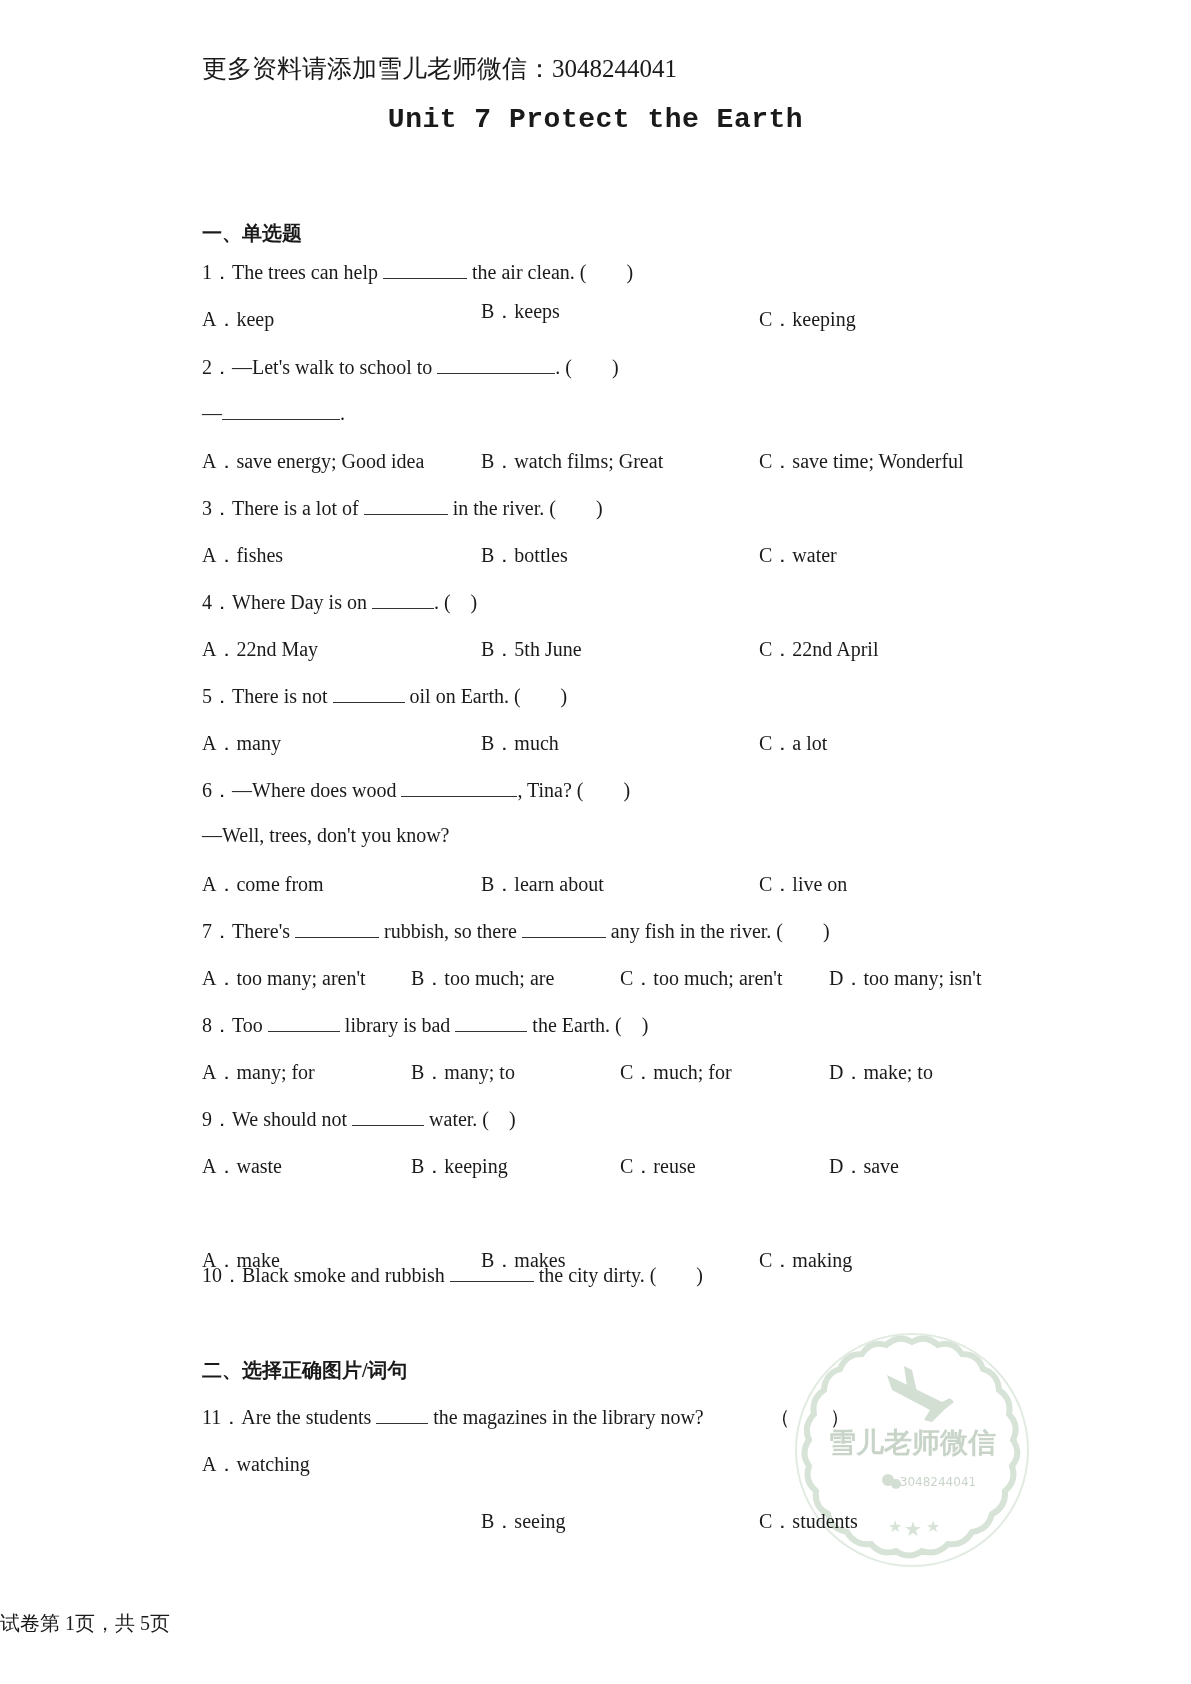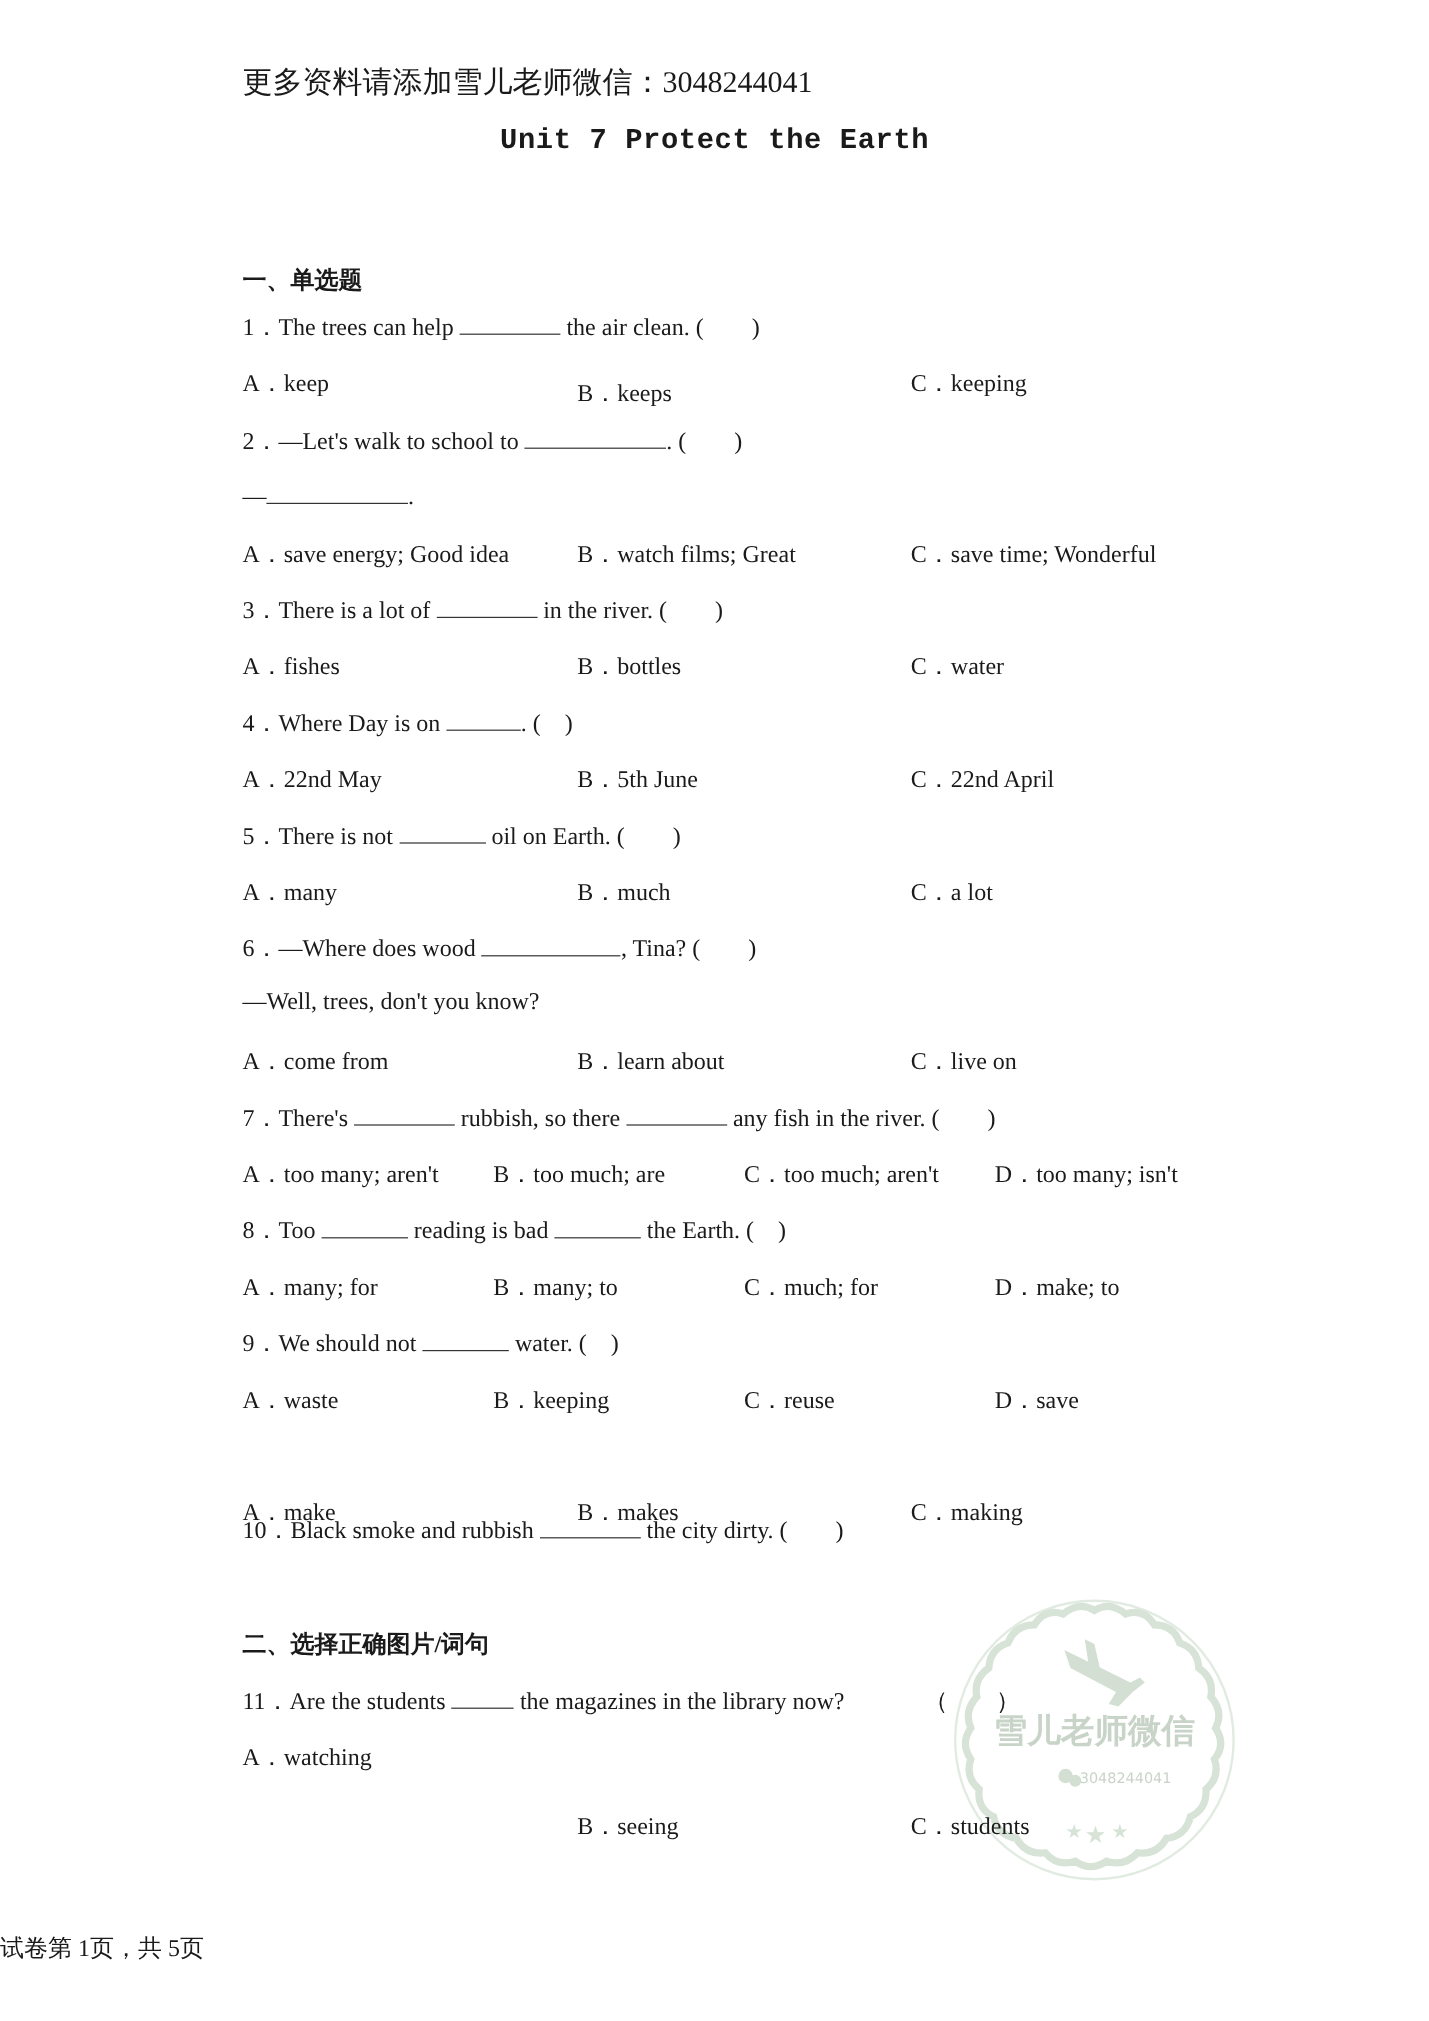--- a/index.html
+++ b/index.html
@@ -2,41 +2,41 @@
 <html><head>
 <meta charset="utf-8">
 <style>
   html, body { margin: 0; padding: 0; background: #ffffff; }
   body { width: 1191px; height: 1684px; position: relative; overflow: hidden;
          font-family: "Liberation Serif", "DejaVu Serif", serif; color: #1a1a1a; }
   .abs { position: absolute; white-space: nowrap; }
   .header-note { left: 202px; top: 52px; font-size: 25px; }
   .title { left: 0; width: 1191px; top: 104px; text-align: center;
            font-family: "Liberation Mono", "DejaVu Sans Mono", monospace;
-           font-weight: bold; font-size: 24px; letter-spacing: 0.5px; }
+           font-weight: bold; font-size: 28px; letter-spacing: 0.5px; }
   .section { left: 202px; font-size: 20px; font-weight: bold; }
   .line { left: 202px; font-size: 20px; }
   .opt { font-size: 20px; }
   .blank { display: inline-block; border-bottom: 1px solid #333; height: 18px; vertical-align: baseline; }
   .footer { left: 0; width: 1191px; top: 1610px; font-size: 20px; }
   .stamp { left: 792px; top: 1330px; width: 240px; height: 240px; }
 </style>
 </head>
 <body>
 
 <div class="abs header-note">更多资料请添加雪儿老师微信：3048244041</div>
 <div class="abs title">Unit 7 Protect the Earth</div>
 
 <div class="abs section" style="top:220px">一、单选题</div>
 
 <div class="abs line" style="top:259px">
   <span>1．</span><span>The trees can help </span><span class="blank" style="width:84px"></span><span> the air clean. (　　)</span>
 </div>
 <div class="abs opt" style="left:202px;top:306px"><span>A．</span><span>keep</span></div>
-<div class="abs opt" style="left:481px;top:314px"><span>B．</span><span>keeps</span></div>
+<div class="abs opt" style="left:481px;top:298px"><span>B．</span><span>keeps</span></div>
 <div class="abs opt" style="left:759px;top:306px"><span>C．</span><span>keeping</span></div>
 
 <div class="abs line" style="top:354px">
   <span>2．</span><span>—Let's walk to school to </span><span class="blank" style="width:118px"></span><span>. (　　)</span>
 </div>
 <div class="abs line" style="top:401px">
   <span>—</span><span class="blank" style="width:118px"></span><span>.</span>
 </div>
 <div class="abs opt" style="left:202px;top:448px"><span>A．</span><span>save energy; Good idea</span></div>
 <div class="abs opt" style="left:481px;top:448px"><span>B．</span><span>watch films; Great</span></div>
@@ -73,21 +73,21 @@
 
 <div class="abs line" style="top:918px">
   <span>7．</span><span>There's </span><span class="blank" style="width:84px"></span><span> rubbish, so there </span><span class="blank" style="width:84px"></span><span> any fish in the river. (　　)</span>
 </div>
 <div class="abs opt" style="left:202px;top:965px"><span>A．</span><span>too many; aren't</span></div>
 <div class="abs opt" style="left:411px;top:965px"><span>B．</span><span>too much; are</span></div>
 <div class="abs opt" style="left:620px;top:965px"><span>C．</span><span>too much; aren't</span></div>
 <div class="abs opt" style="left:829px;top:965px"><span>D．</span><span>too many; isn't</span></div>
 
 <div class="abs line" style="top:1012px">
-  <span>8．</span><span>Too </span><span class="blank" style="width:72px"></span><span> reading is bad </span><span class="blank" style="width:72px"></span><span> the Earth. (　)</span>
+  <span>8．</span><span>Too </span><span class="blank" style="width:72px"></span><span> library is bad </span><span class="blank" style="width:72px"></span><span> the Earth. (　)</span>
 </div>
 <div class="abs opt" style="left:202px;top:1059px"><span>A．</span><span>many; for</span></div>
 <div class="abs opt" style="left:411px;top:1059px"><span>B．</span><span>many; to</span></div>
 <div class="abs opt" style="left:620px;top:1059px"><span>C．</span><span>much; for</span></div>
 <div class="abs opt" style="left:829px;top:1059px"><span>D．</span><span>make; to</span></div>
 
 <div class="abs line" style="top:1106px">
   <span>9．</span><span>We should not </span><span class="blank" style="width:72px"></span><span> water. (　)</span>
 </div>
 <div class="abs opt" style="left:202px;top:1153px"><span>A．</span><span>waste</span></div>

